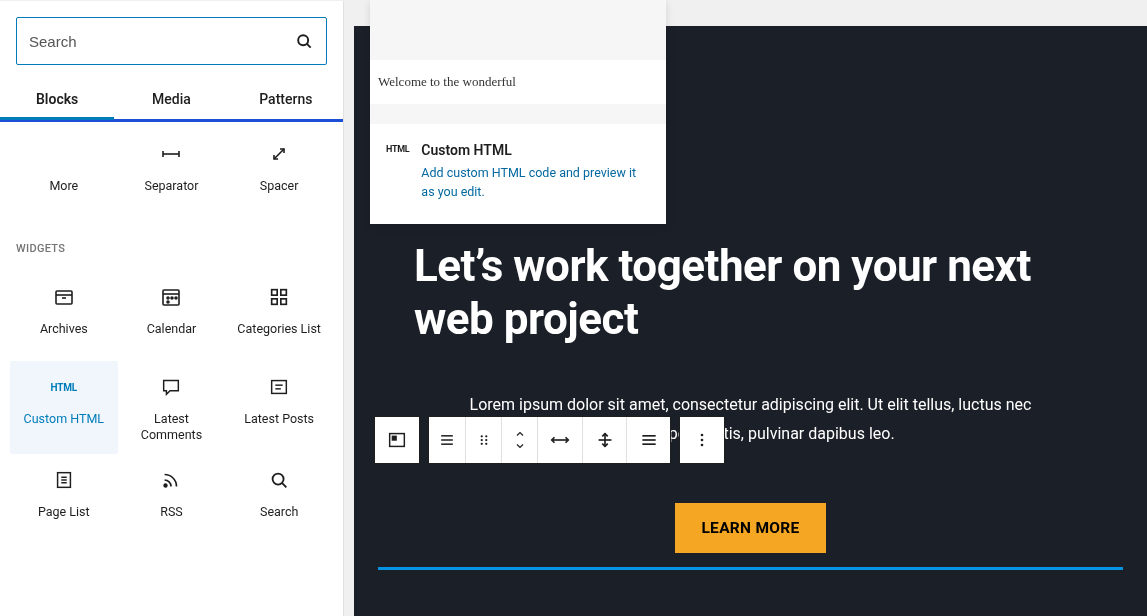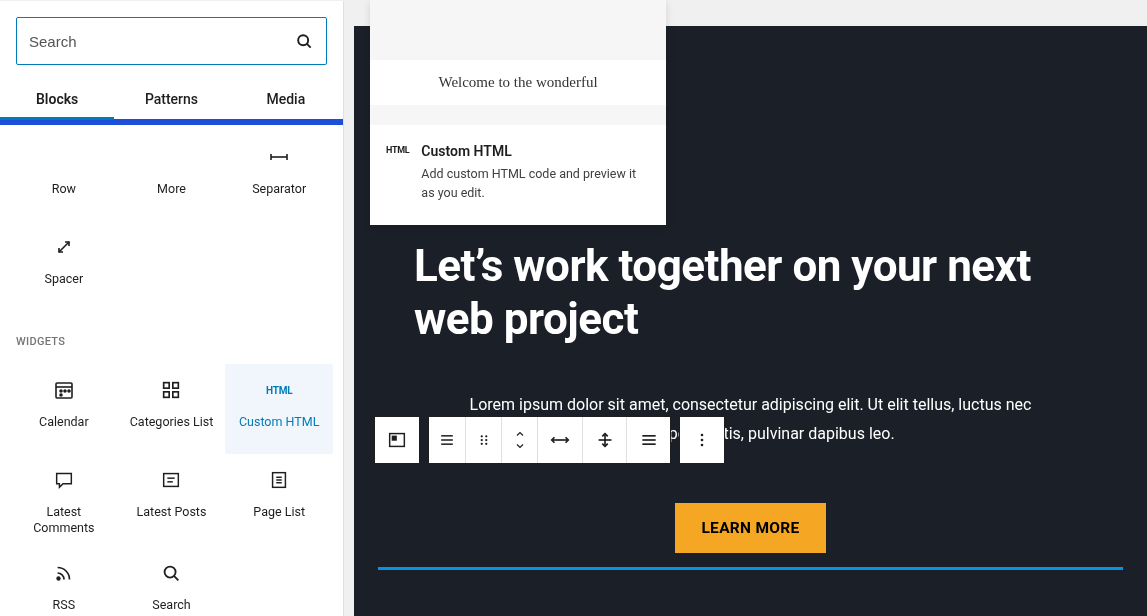--- a/index.html
+++ b/index.html
@@ -39,21 +39,21 @@
     border: none;
     outline: none;
     font-size: 15px;
     width: 85%;
     color: #555;
     background: transparent;
   }
   .search-box input::placeholder { color: #555; }
   .tabs {
     display: flex;
-    border-bottom: 6px solid #1d4ed8;
+    border-bottom: 3px solid #1d4ed8;
   }
   .tab {
     flex: 1;
     text-align: center;
     padding: 10px 0 12px;
     font-size: 14px;
     font-weight: 500;
     color: #1e1e1e;
     cursor: pointer;
     position: relative;
@@ -182,23 +182,23 @@
     box-shadow: 0 2px 8px rgba(0,0,0,0.12);
   }
   .popover .preview-area {
     background: #f6f6f6;
   }
   .popover .preview-strip-top {
     height: 60px;
   }
   .popover .preview-welcome {
     background: #fff;
-    text-align: center;
+    text-align: left;
     font-family: Georgia, serif;
-    font-size: 15px;
+    font-size: 13px;
     color: #333;
     padding: 14px 8px;
     white-space: nowrap;
   }
   .popover .preview-strip-bottom {
     height: 20px;
   }
   .popover .info {
     display: flex;
     gap: 12px;
@@ -211,21 +211,21 @@
     color: #1e1e1e;
     padding-top: 2px;
   }
   .popover .info .title {
     font-size: 14px;
     font-weight: 600;
     margin-bottom: 6px;
   }
   .popover .info .desc {
     font-size: 12.5px;
-    color: #404040;
+    color: #0369a1;
     line-height: 1.5;
   }
 
   
   .block-toolbar {
     position: absolute;
     left: 374px;
     top: 416px;
     height: 48px;
     display: flex;
@@ -267,31 +267,27 @@
         <svg width="20" height="20" viewBox="0 0 24 24" fill="none" stroke="#1e1e1e" stroke-width="2.3">
           <circle cx="11" cy="11" r="6"></circle>
           <line x1="20" y1="20" x2="15.5" y2="15.5"></line>
         </svg>
       </span>
     </div>
   </div>
 
   <div class="tabs">
     <div class="tab active">Blocks</div>
+    <div class="tab">Media</div>
     <div class="tab">Patterns</div>
-    <div class="tab">Media</div>
   </div>
 
   <div class="panel-scroll">
 
     <div class="block-grid">
-      <div class="block-item">
-        <span class="icon"></span>
-        <span class="label">Row</span>
-      </div>
       <div class="block-item">
         <span class="icon"></span>
         <span class="label">More</span>
       </div>
 
       <div class="block-item">
         <span class="icon">
           <svg width="24" height="24" viewBox="0 0 24 24" fill="none" stroke="#1e1e1e" stroke-width="1.6">
             <line x1="4" y1="12" x2="20" y2="12"></line>
             <line x1="4" y1="9" x2="4" y2="15"></line>
@@ -309,20 +305,30 @@
           </svg>
         </span>
         <span class="label">Spacer</span>
       </div>
     </div>
 
     <div class="section-heading">WIDGETS</div>
 
     <div class="block-grid">
 
+      <div class="block-item">
+        <span class="icon">
+          <svg width="24" height="24" viewBox="0 0 24 24" fill="none" stroke="#1e1e1e" stroke-width="1.6">
+            <rect x="4" y="6" width="16" height="13" rx="1"></rect>
+            <line x1="4" y1="10" x2="20" y2="10"></line>
+            <line x1="10" y1="13" x2="14" y2="13"></line>
+          </svg>
+        </span>
+        <span class="label">Archives</span>
+      </div>
 
       <div class="block-item">
         <span class="icon">
           <svg width="24" height="24" viewBox="0 0 24 24" fill="none" stroke="#1e1e1e" stroke-width="1.6">
             <rect x="4" y="5" width="16" height="15" rx="1"></rect>
             <line x1="4" y1="9" x2="20" y2="9"></line>
             <circle cx="9" cy="13" r="1" fill="#1e1e1e"></circle>
             <circle cx="13" cy="13" r="1" fill="#1e1e1e"></circle>
             <circle cx="17" cy="13" r="1" fill="#1e1e1e"></circle>
             <circle cx="9" cy="17" r="1" fill="#1e1e1e"></circle>

